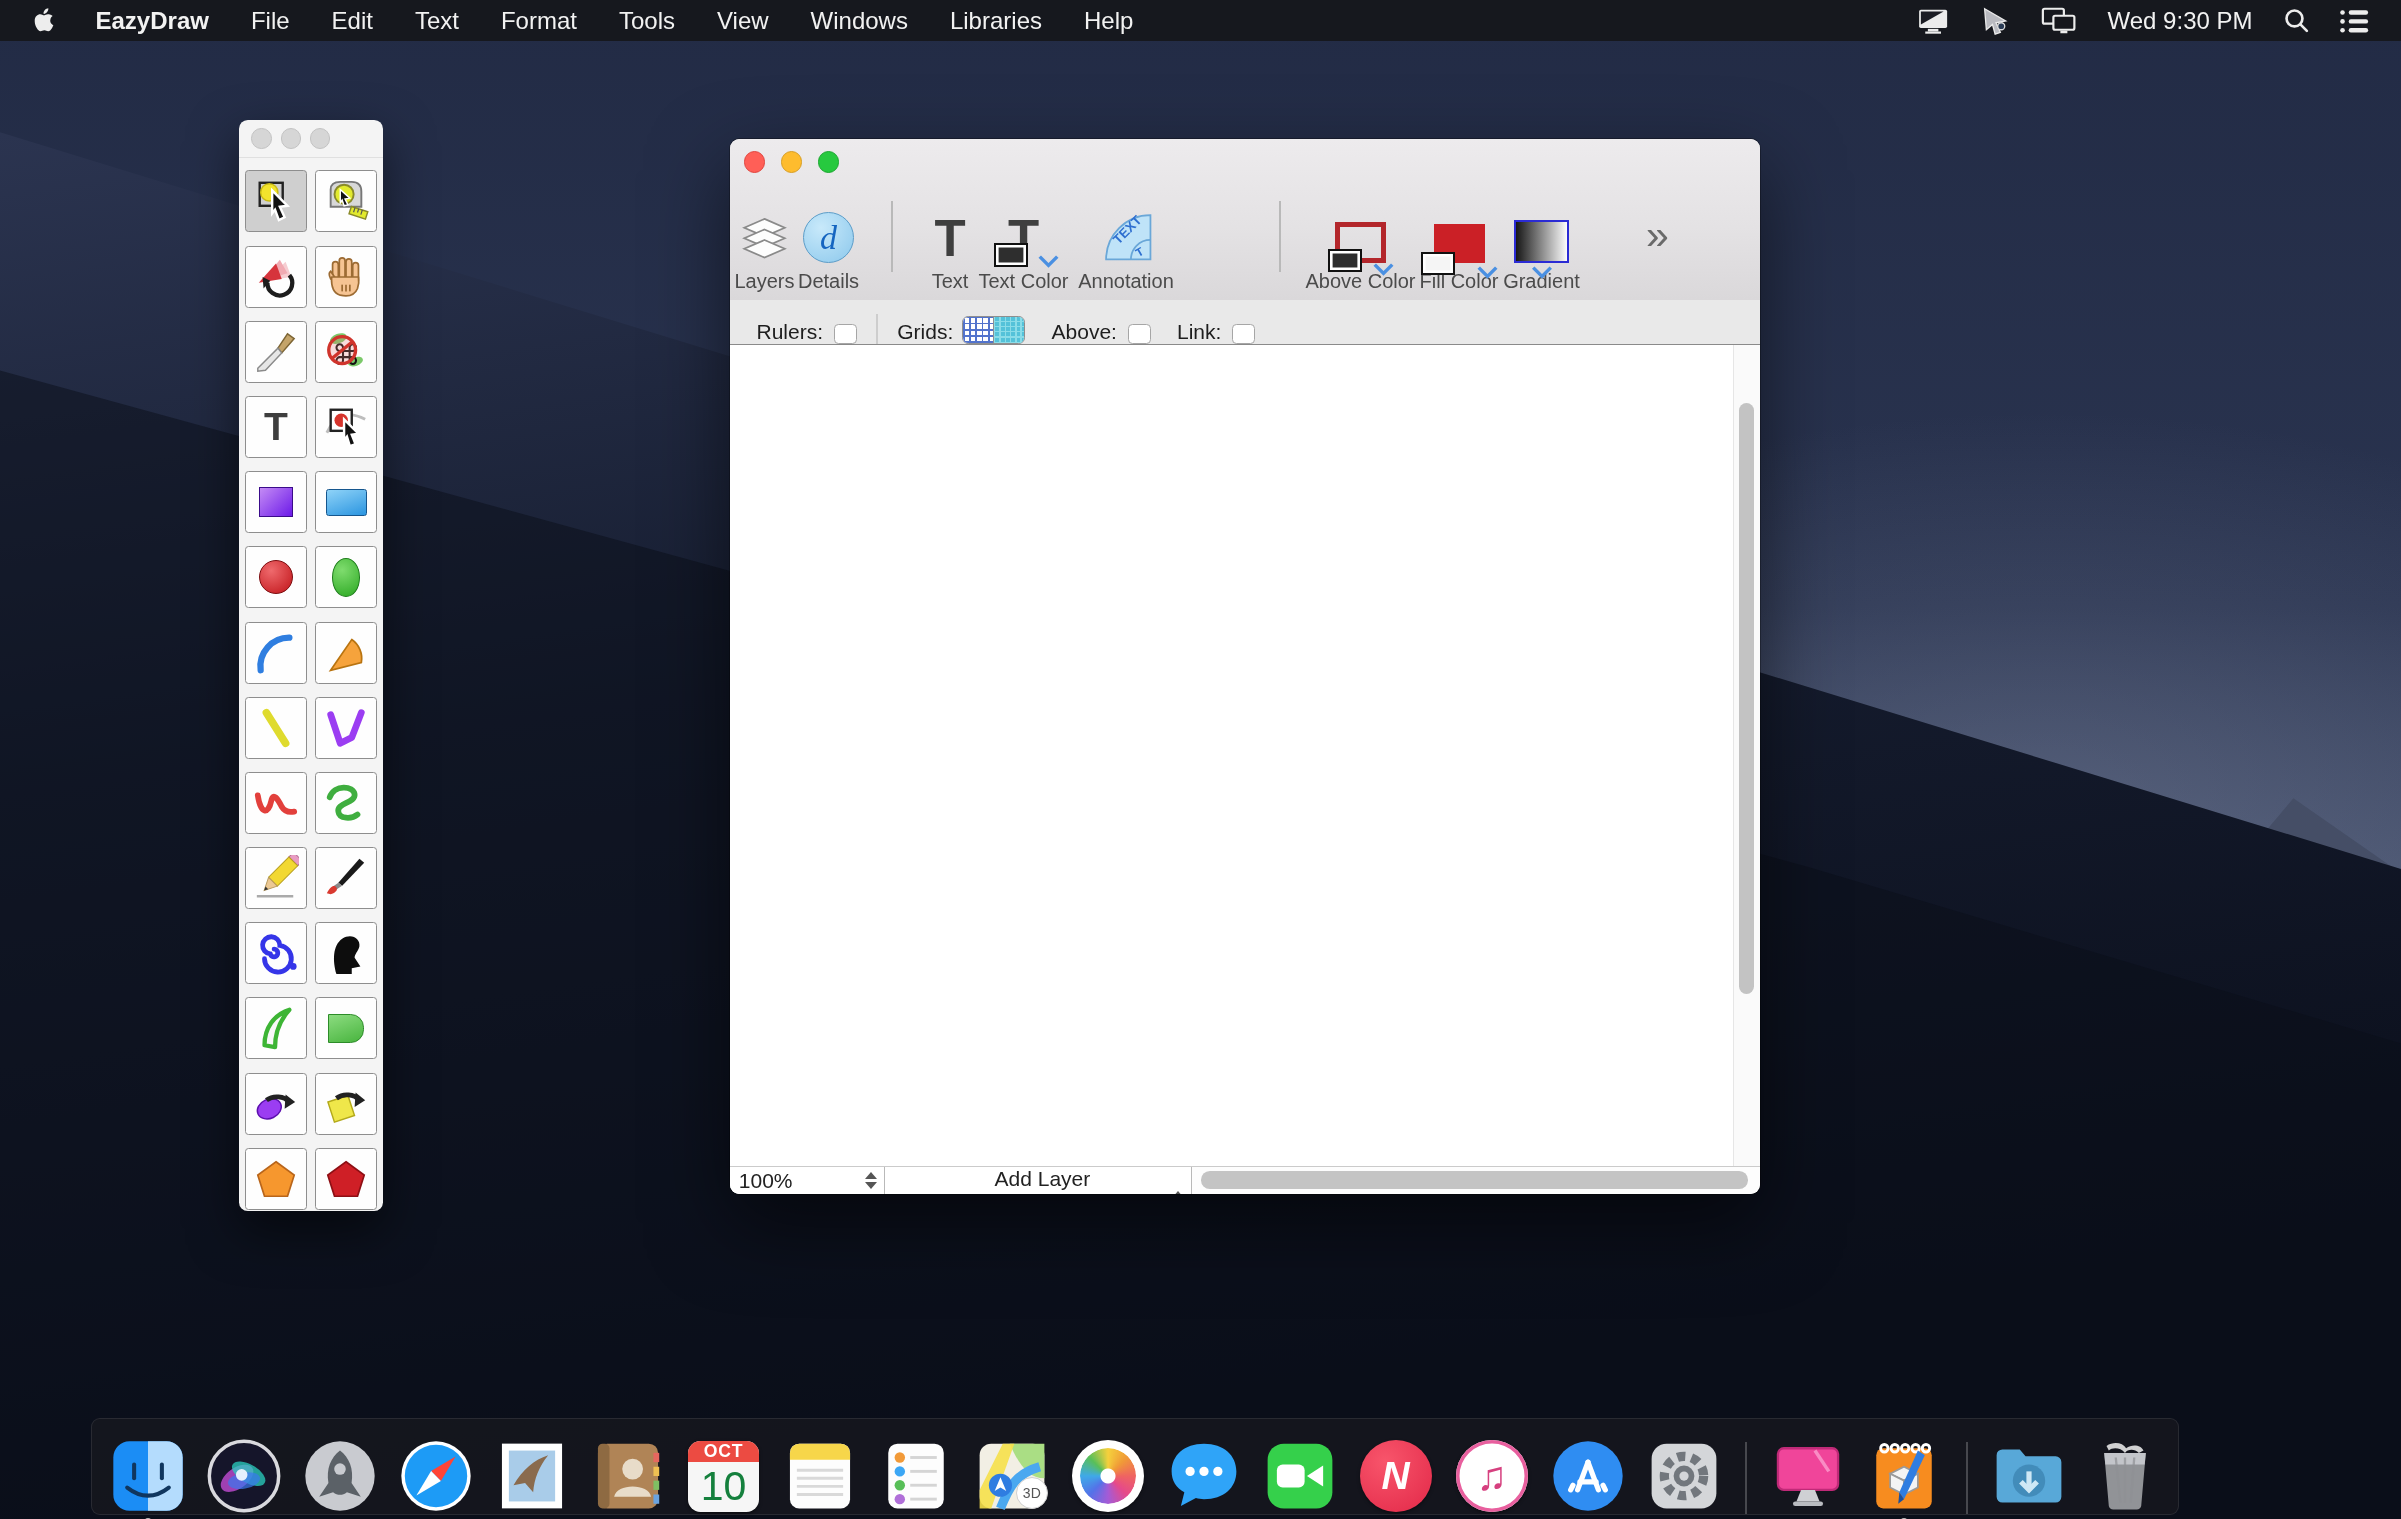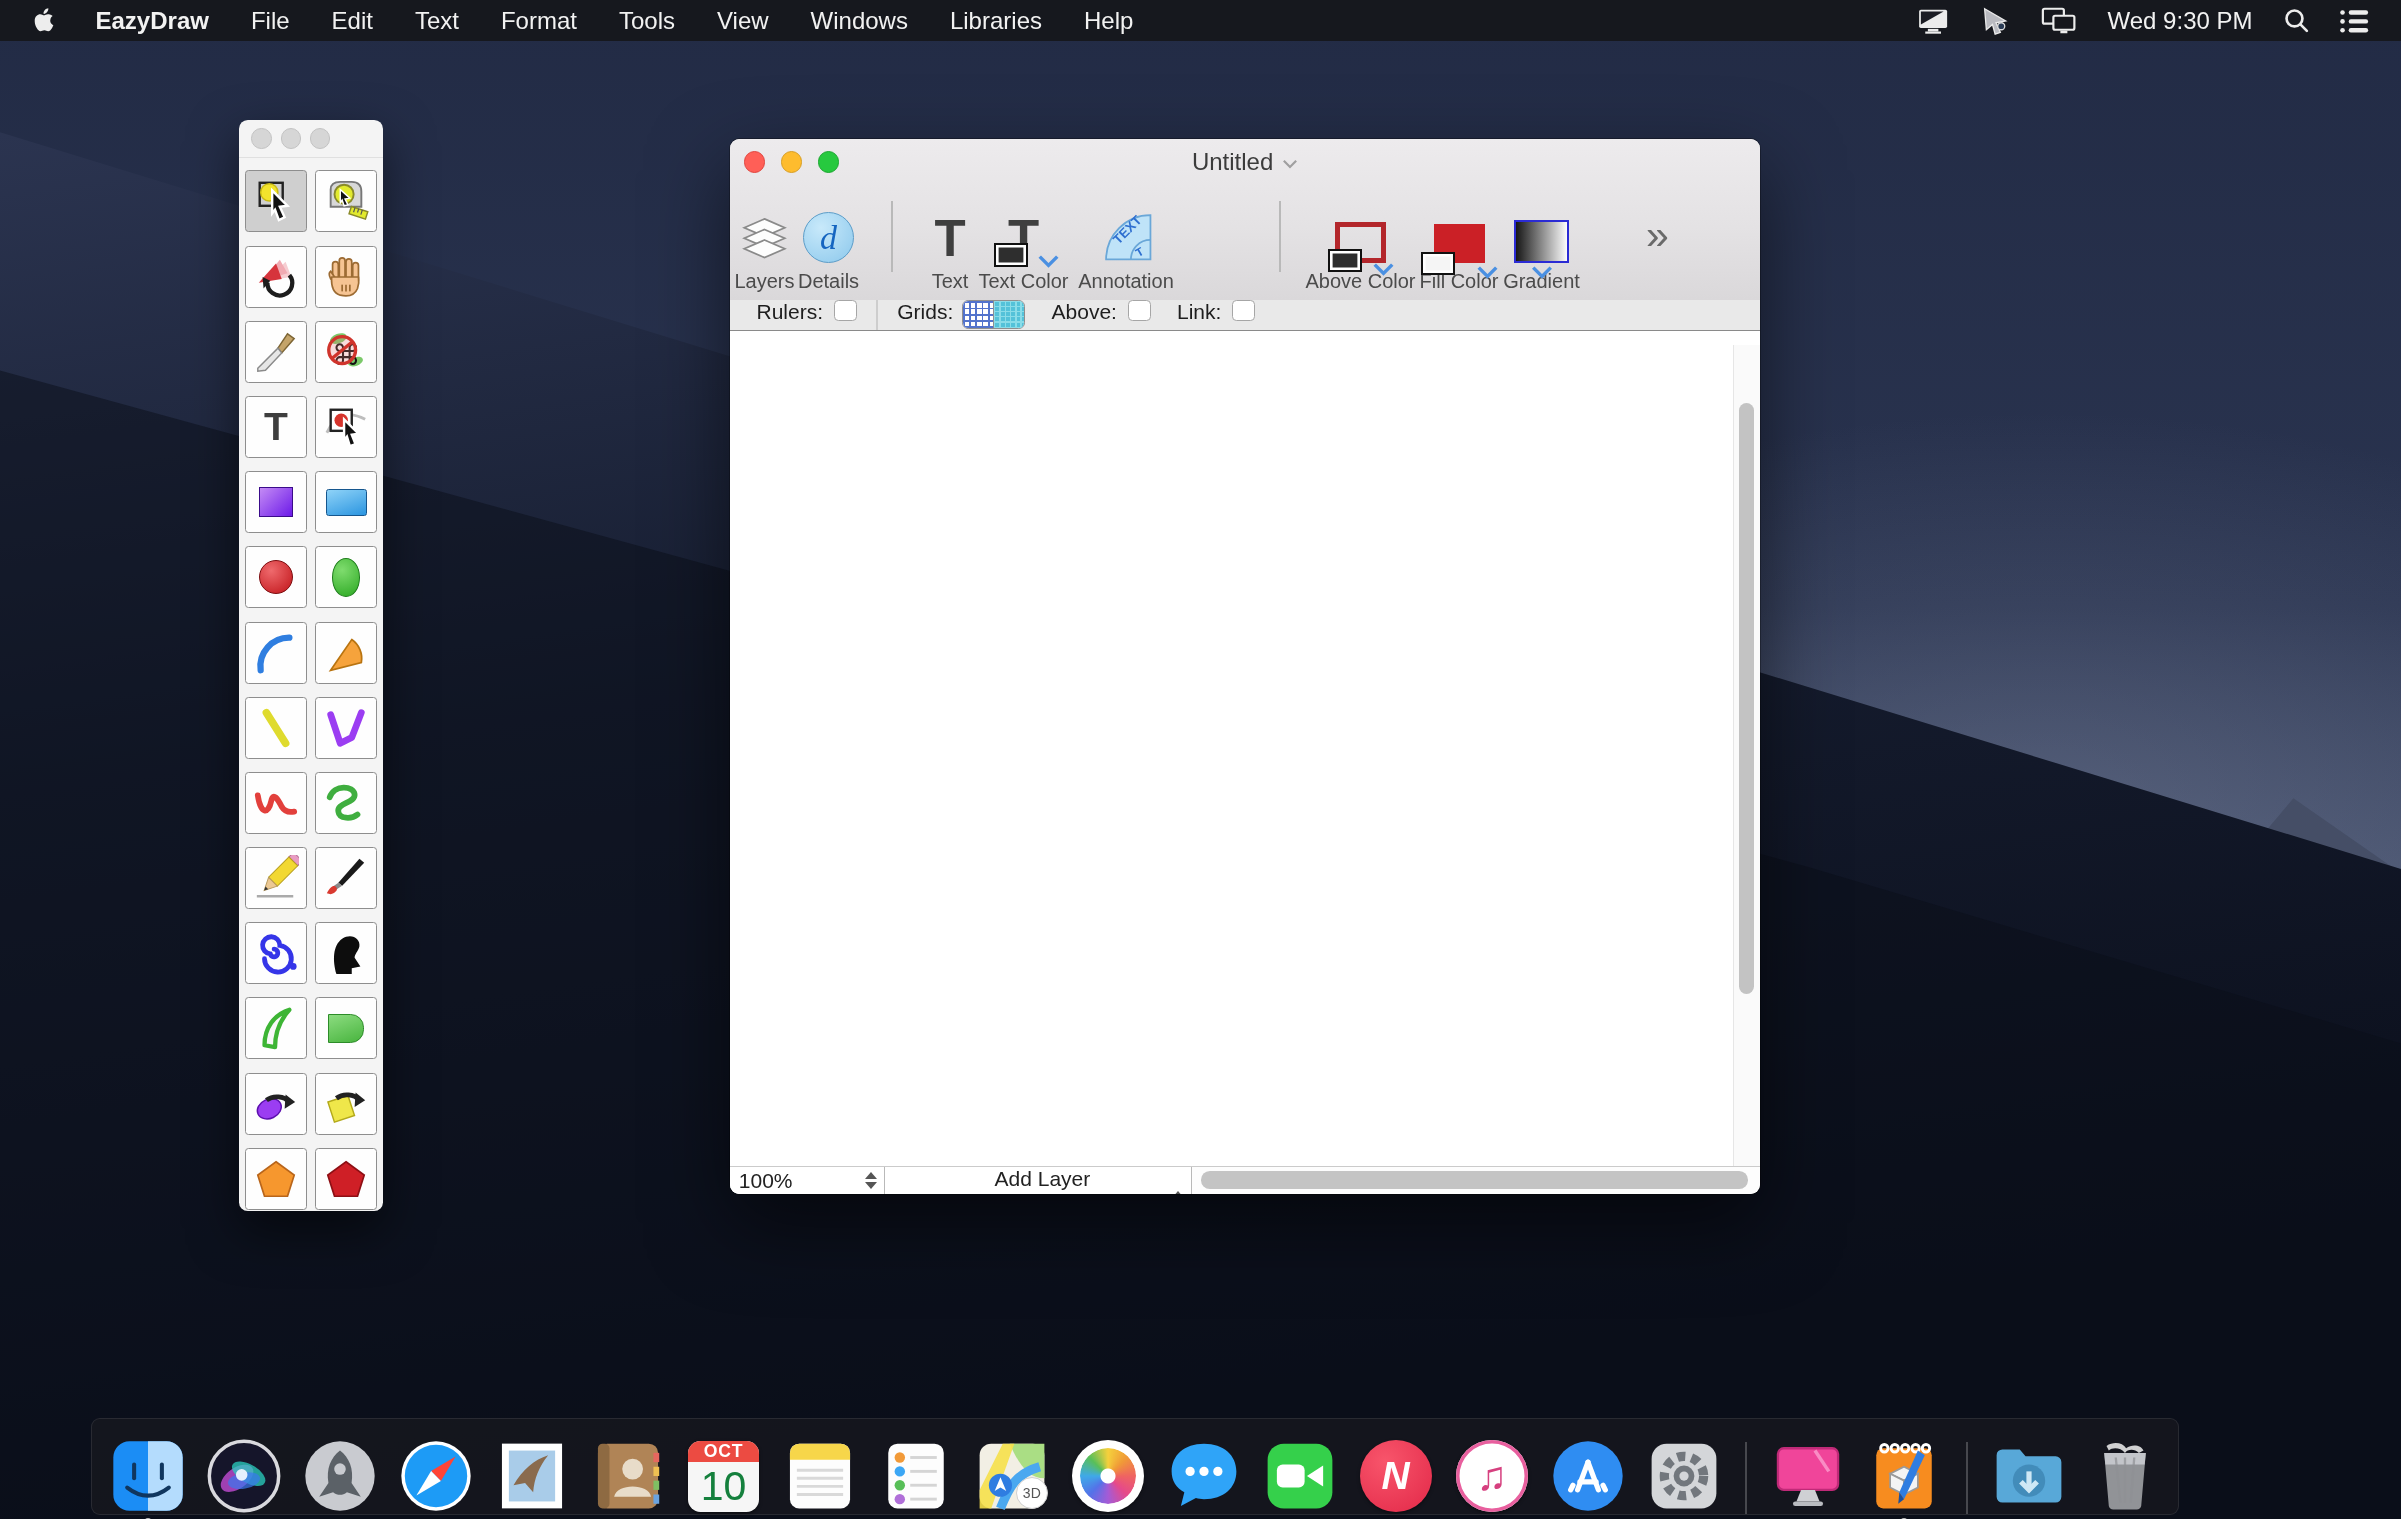--- a/index.html
+++ b/index.html
@@ -52,22 +52,22 @@
   #wtitle{position:absolute;top:8.8px;left:0;right:0;text-align:center;font-size:24px;color:#3c3c3c;}
   #wtitle .chev{display:inline-block;margin-left:8.8px;opacity:.6;}
   .titem{position:absolute;top:55px;height:99px;display:flex;flex-direction:column;align-items:center;justify-content:flex-end;}
   .titem .ticon{height:64px;display:flex;align-items:flex-end;justify-content:center;margin-bottom:7px;position:relative;}
   .titem .tlabel{font-size:20px;color:#4b4b4b;white-space:nowrap;}
   .tsep{position:absolute;top:62px;width:1.8px;height:71px;background:#b9b9b9;}
   .chevblue{position:absolute;}
   .swatch{position:absolute;left:-7px;bottom:-1.8px;width:30px;height:19.4px;border:2.6px solid #111;box-shadow:inset 0 0 0 2.6px #fff;}
   #overflow{position:absolute;top:76px;font-size:41px;color:#6a6a6a;line-height:1;}
   
-  #optionsbar{position:absolute;left:0;top:161px;right:0;height:31px;background:#e9e9e9;
-    border-bottom:1.8px solid #8a8a8a;display:flex;align-items:flex-start;font-size:21px;color:#1e1e1e;box-sizing:border-box;}
+  #optionsbar{position:absolute;left:0;top:161px;right:0;height:45px;background:#e9e9e9;
+    border-bottom:1.8px solid #8a8a8a;display:flex;align-items:flex-end;font-size:21px;color:#1e1e1e;box-sizing:border-box;}
   .obar-gap{flex:0 0 auto;}
   .chk{width:21px;height:18.5px;background:#fff;border:1.8px solid #a6a6a6;border-radius:4.4px;}
   .odivider{width:1.8px;height:30px;background:#cdcdcd;}
   #gridseg{display:flex;border:1.8px solid #8f8f8f;border-radius:6.2px;overflow:hidden;background:#fff;}
   .gcell{width:30px;height:26.5px;}
   .gcell.blue{background-color:#fff;background-image:
       repeating-linear-gradient(0deg,#5273cc 0 1.8px,transparent 1.8px 6.2px),
       repeating-linear-gradient(90deg,#5273cc 0 1.8px,transparent 1.8px 6.2px);}
   .gcell.teal{background-color:#54c2d9;background-image:
       repeating-linear-gradient(0deg,#8adcE8 0 1.3px,transparent 1.3px 5.3px),
@@ -388,25 +388,20 @@
       </svg>
     </div>
   </div>
 </div>
 
 <div id="docwin">
   <div id="titlebar">
     <span class="tl red"></span>
     <span class="tl yel"></span>
     <span class="tl grn"></span>
-    <div id="wtitle">
-      <span>Untitled</span><span class="chev"><svg width="16" height="10.6" viewBox="0 0 18 12">
-              <polyline points="2,2 9,9 16,2" fill="none" stroke="#6f6f6f" stroke-width="2.5"></polyline>
-            </svg></span>
-    </div>
 
     <div class="titem" style="left:7px;width:55px;">
       <span class="ticon">
         <svg width="51" height="46" viewBox="0 0 58 52">
               <g fill="#fdfdfd" stroke="#8a8a8a" stroke-width="2">
                 <polygon points="29,2 52,12 29,22 6,12"></polygon>
                 <polygon points="29,14 52,24 29,34 6,24"></polygon>
                 <polygon points="29,26 52,36 29,46 6,36"></polygon>
               </g>
             </svg>

